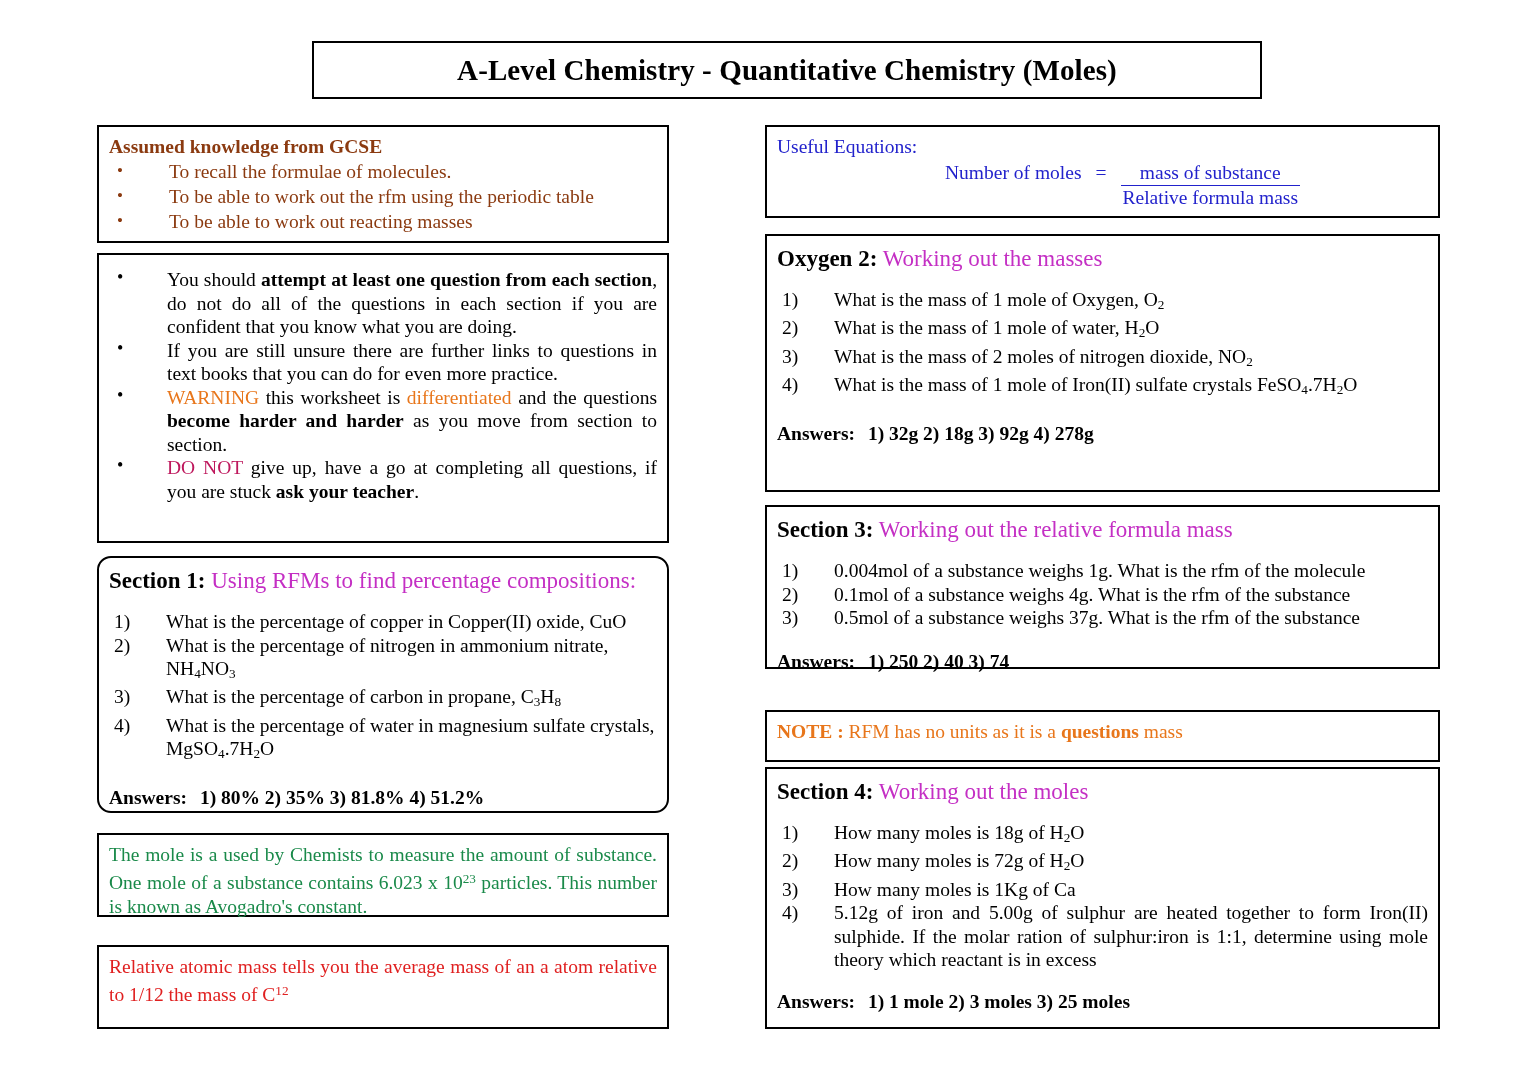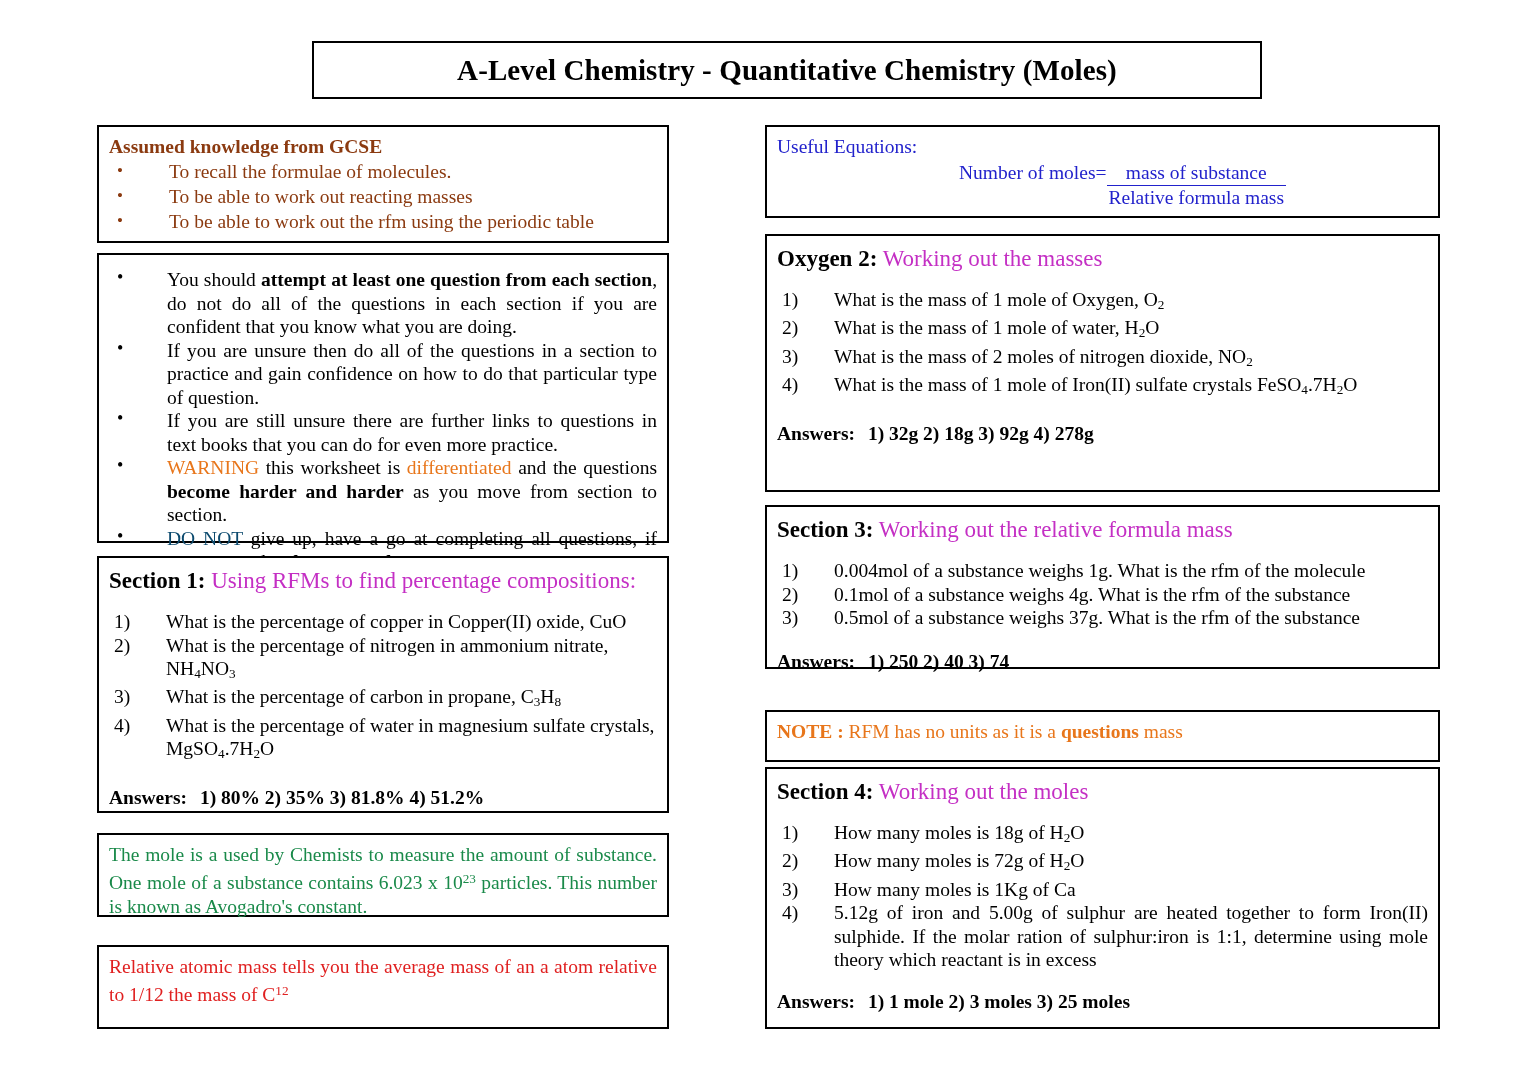--- a/index.html
+++ b/index.html
@@ -64,64 +64,63 @@
   }
   .qlist li .num{position:absolute; left:5px; top:0;}
   .qlist li.just{text-align:justify;}
 
   .answers{font-size:19.5px; font-weight:bold; margin-top:20px; line-height:24px;}
 
   .greenbox-text{color:#1A8A4A; font-size:19.5px; line-height:24px; text-align:justify;}
   .redbox-text{color:#E02020; font-size:19.5px; line-height:24px; text-align:justify;}
   .bluebox{color:#2222CC; font-size:19.5px; line-height:24px;}
   .eqn{margin-top:2px; text-align:center; padding-left:40px;}
-  .eqn-row{display:flex; align-items:baseline; justify-content:center; }
+  .eqn-row{display:flex; align-items:baseline; justify-content:center; gap:14px;}
   .frac{display:inline-block; text-align:center; vertical-align:middle;}
   .frac .top{border-bottom:1.6px solid #2222CC; padding:0 2px; display:block;}
   .frac .bot{display:block; padding:0 2px;}
 
   .notebox-text{color:#E8761B; font-size:19.5px; line-height:24px;}
   .notebox-text b{font-weight:bold;}
 
   sub{font-size:0.68em; vertical-align:-0.22em;}
   sup{font-size:0.68em; vertical-align:0.45em;}
 
   .orange{color:#E8761B;}
-  .magenta{color:#0c4a6e;}
+  .magenta{color:#be185d;}
   b{font-weight:bold;}
 </style>
 </head>
 <body>
 
 <div class="page">
 
   <div class="title-box">
     <div class="title-text">A-Level Chemistry - Quantitative Chemistry (Moles)</div>
   </div>
 
   <div class="box col-l" style="top:125px; height:118px;">
     <div class="gcse-title">Assumed knowledge from GCSE</div>
     <ul class="gcse" id="gcse-list">
         <li><span>To recall the formulae of molecules.</span></li>
+        <li><span>To be able to work out the rfm using the periodic table</span></li>
         <li><span>To be able to work out reacting masses</span></li>
-        <li><span>To be able to work out the rfm using the periodic table</span></li>
       </ul>
   </div>
 
   <div class="box col-l" style="top:253px; height:290px; padding-top:13px;">
     <ul class="instr" id="instr-list">
         <li><span>You should </span><b>attempt at least one question from each section</b><span>, do not do all of the questions in each section if you are confident that you know what you are doing.</span></li>
-        <li><span>If you are unsure then do all of the questions in a section to practice and gain confidence on how to do that particular type of question.</span></li>
         <li><span>If you are still unsure there are further links to questions in text books that you can do for even more practice.</span></li>
         <li><span class="orange">WARNING</span><span> this worksheet is </span><span class="orange">differentiated</span><span> and the questions </span><b>become harder and harder</b><span> as you move from section to section.</span></li>
         <li><span class="magenta">DO NOT</span><span> give up, have a go at completing all questions, if you are stuck </span><b>ask your teacher</b><span>.</span></li>
       </ul>
   </div>
 
-  <div class="box col-l" style="top:556px; height:257px;">
+  <div class="box col-l" style="top:556px; height:257px;border-radius:14px;">
     <div class="sec-head">
       <span class="lbl">Section 1:</span>
       <span class="ttl">Using RFMs to find percentage compositions:</span>
     </div>
     <ul class="qlist" id="s1-list" style="margin-top:14px;">
         <li><span class="num">1)</span><span>What is the percentage of copper in Copper(II) oxide, CuO</span></li>
         <li><span class="num">2)</span><span>What is the percentage of nitrogen in ammonium nitrate, NH<sub>4</sub>NO<sub>3</sub></span></li>
         <li><span class="num">3)</span><span>What is the percentage of carbon in propane, C<sub>3</sub>H<sub>8</sub></span></li>
         <li><span class="num">4)</span><span>What is the percentage of water in magnesium sulfate crystals, MgSO<sub>4</sub>.7H<sub>2</sub>O</span></li>
       </ul>

